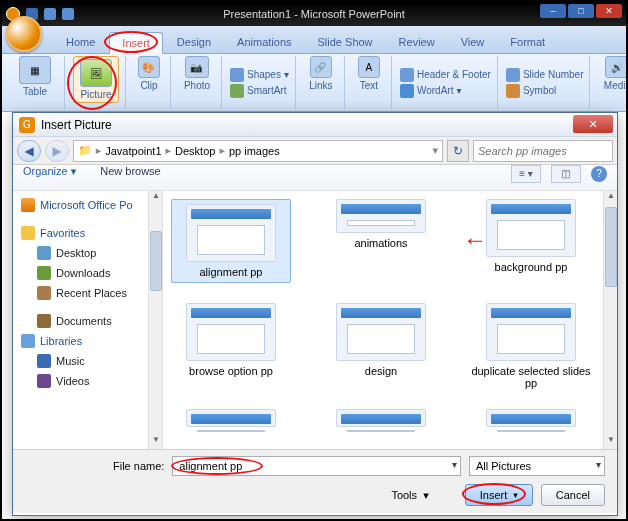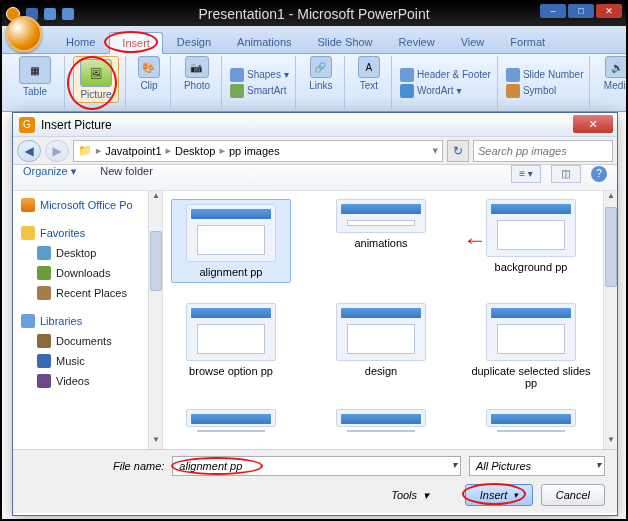--- a/index.html
+++ b/index.html
@@ -3,21 +3,21 @@
 <meta charset="utf-8">
 <style>
   * { box-sizing: border-box; margin: 0; padding: 0; font-family: "Segoe UI", Tahoma, sans-serif; }
   body { background: #fff; width: 628px; height: 521px; overflow: hidden; position: relative; border: 2px solid #000; }
 
   
   .titlebar { background: linear-gradient(#000, #222); height: 24px; display: flex; align-items: center; color: #ccc; font-size: 11px; padding: 0 4px; position: relative; }
   .titlebar .orb { width: 14px; height: 14px; background: #e88b00; border-radius: 50%; margin-right: 6px; border:1px solid #fff; }
   .titlebar .qat { display: flex; gap: 6px; align-items: center; }
   .titlebar .qat span { width: 12px; height: 12px; background: #3a6ab5; border-radius: 2px; display:inline-block; }
-  .titlebar .docname { position: absolute; left: 50%; transform: translateX(-50%); color: #ddd; font-size: 14px; white-space: nowrap; }
+  .titlebar .docname { position: absolute; left: 50%; transform: translateX(-50%); color: #ddd; font-size: 11px; white-space: nowrap; }
   .titlebar .winbtns { position: absolute; right: 4px; top: 2px; display: flex; gap: 2px; }
   .titlebar .winbtns div { width: 26px; height: 14px; background: #3a6ab5; color: #fff; font-size: 9px; text-align: center; line-height: 14px; border-radius: 2px; }
   .titlebar .winbtns .close { background: #c0392b; }
 
   
   .tabsrow { height: 28px; background: linear-gradient(#d9e6f7, #bcd3f0); display: flex; align-items: flex-end; padding-left: 4px; border-bottom: 1px solid #8aa8d4; position: relative; }
   .officebtn { position: absolute; left: 4px; top: -10px; width: 36px; height: 36px; border-radius: 50%; background: radial-gradient(circle at 30% 30%, #fff, #e88b00 60%, #c06000); border: 2px solid #f3b75f; box-shadow: 0 1px 3px rgba(0,0,0,.4); z-index: 5; }
   .tabs { display: flex; margin-left: 48px; gap: 2px; }
   .tab { padding: 4px 12px; font-size: 11px; color: #3b5e9c; cursor: pointer; border-top-left-radius: 3px; border-top-right-radius: 3px; }
   .tab.active { background: #f4f9ff; border: 1px solid #8aa8d4; border-bottom: 1px solid #f4f9ff; margin-bottom: -1px; color: #d9534f; font-weight: 500; }
@@ -85,21 +85,21 @@
   .file-item.selected { background: #dbeaff; padding: 4px; border: 1px solid #8ab4f0; border-radius: 2px; }
 
   .file-scroll { position:absolute; right:0; top:0; width:14px; height:100%; background:#f0f0f0; border-left:1px solid #ddd; }
   .file-scroll .bar { position:absolute; left:1px; top:16px; width:12px; height:80px; background:#c8d4e4; border:1px solid #a9bdd8; border-radius:2px; }
   .file-scroll .arr { position:absolute; left:0; width:14px; height:14px; text-align:center; font-size:8px; color:#666; }
   .file-scroll .arr.up { top:0; }
   .file-scroll .arr.dn { bottom:0; }
 
   .red-arrow { position: absolute; color: #e11; font-size: 24px; font-weight: bold; left: 300px; top: 32px; pointer-events: none; }
 
-  .dlg-foot { height: 64px; background: #f0f0f0; border-top: 1px solid #d0d0d0; padding: 6px 12px; display: flex; flex-direction: column; gap: 8px; font-style: italic; }
+  .dlg-foot { height: 64px; background: #f0f0f0; border-top: 1px solid #d0d0d0; padding: 6px 12px; display: flex; flex-direction: column; gap: 8px; }
   .foot-row { display: flex; align-items: center; gap: 8px; font-size: 11px; }
   .foot-row label { white-space: nowrap; }
   .foot-row .combo { background: #fff; border: 1px solid #abadb3; height: 20px; font-size: 11px; padding: 0 18px 0 6px; position: relative; display: flex; align-items: center; }
   .foot-row .combo::after { content: "▾"; position: absolute; right: 3px; top: 2px; font-size: 10px; color: #444; }
   .foot-row .btn { height: 22px; padding: 0 14px; background: linear-gradient(#fff,#e4e8ee); border: 1px solid #a0a8b4; border-radius: 3px; font-size: 11px; display: flex; align-items: center; }
   .foot-row .btn.primary { background: linear-gradient(#d2e6ff,#a4ccf7); border-color: #5a8fd6; }
   .foot-row .btn .dd { margin-left:6px; font-size:9px; }
 
   .spacer { flex: 1; }
 </style>
@@ -231,21 +231,21 @@
       <span class="spacer"></span>
       <span class="sep">▾</span>
     </div>
     <div class="refresh">↻</div>
     <input class="search" placeholder="Search pp images" style="">
   </div>
 
   <div class="dlg-toolbar">
     <div class="left">
       <span style="color:#2a5ca8"><span>Organize</span> ▾</span>
-      <span>New folder</span>
+      <span>New browse</span>
     </div>
     <div class="right">
       <div class="viewbtn">≡ ▾</div>
       <div class="viewbtn">◫</div>
       <div class="helpbtn">?</div>
     </div>
   </div>
 
   <div class="dlg-body">
     <div class="nav-pane">
@@ -264,27 +264,27 @@
         </div>
       <div class="nav-item sub">
           <span class="ic dl"></span>
           <span>Downloads</span>
         </div>
       <div class="nav-item sub">
           <span class="ic recent"></span>
           <span>Recent Places</span>
         </div>
       <div style="height:8px"></div>
+      <div class="nav-item sub">
+          <span class="ic doc"></span>
+          <span>Documents</span>
+        </div>
       <div class="nav-item hdr">
           <span class="ic lib"></span>
           <span>Libraries</span>
-        </div>
-      <div class="nav-item sub">
-          <span class="ic doc"></span>
-          <span>Documents</span>
         </div>
       <div class="nav-item sub">
           <span class="ic music"></span>
           <span>Music</span>
         </div>
       <div class="nav-item sub">
           <span class="ic vid"></span>
           <span>Videos</span>
         </div>
       <div class="nav-scroll">

